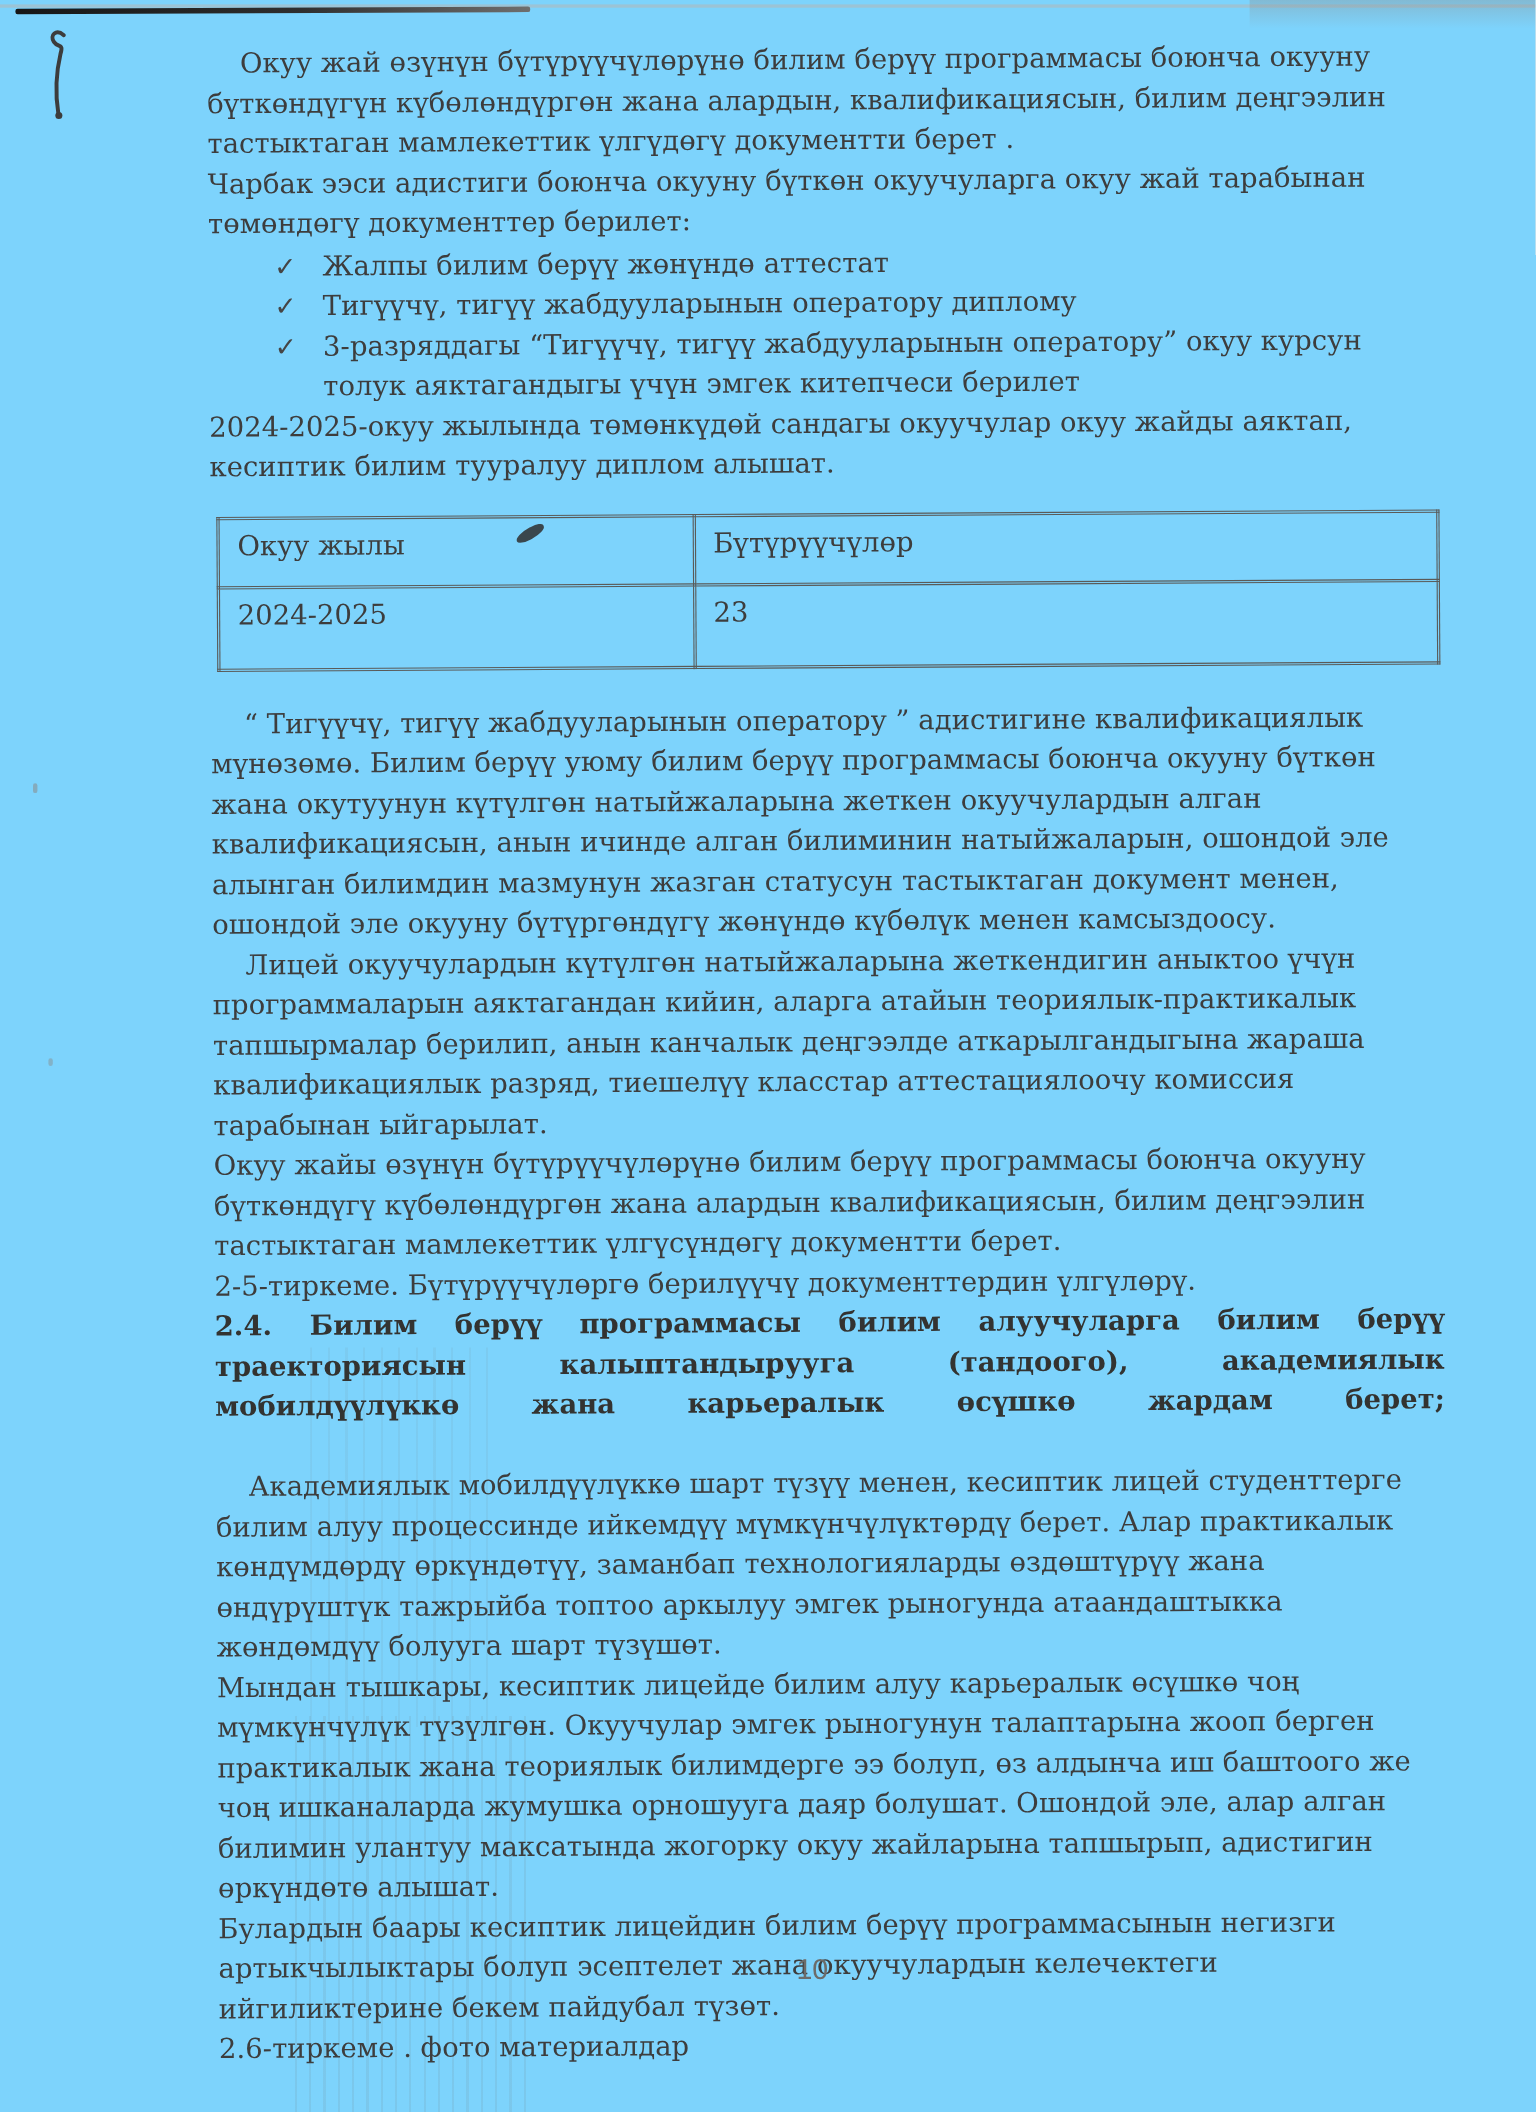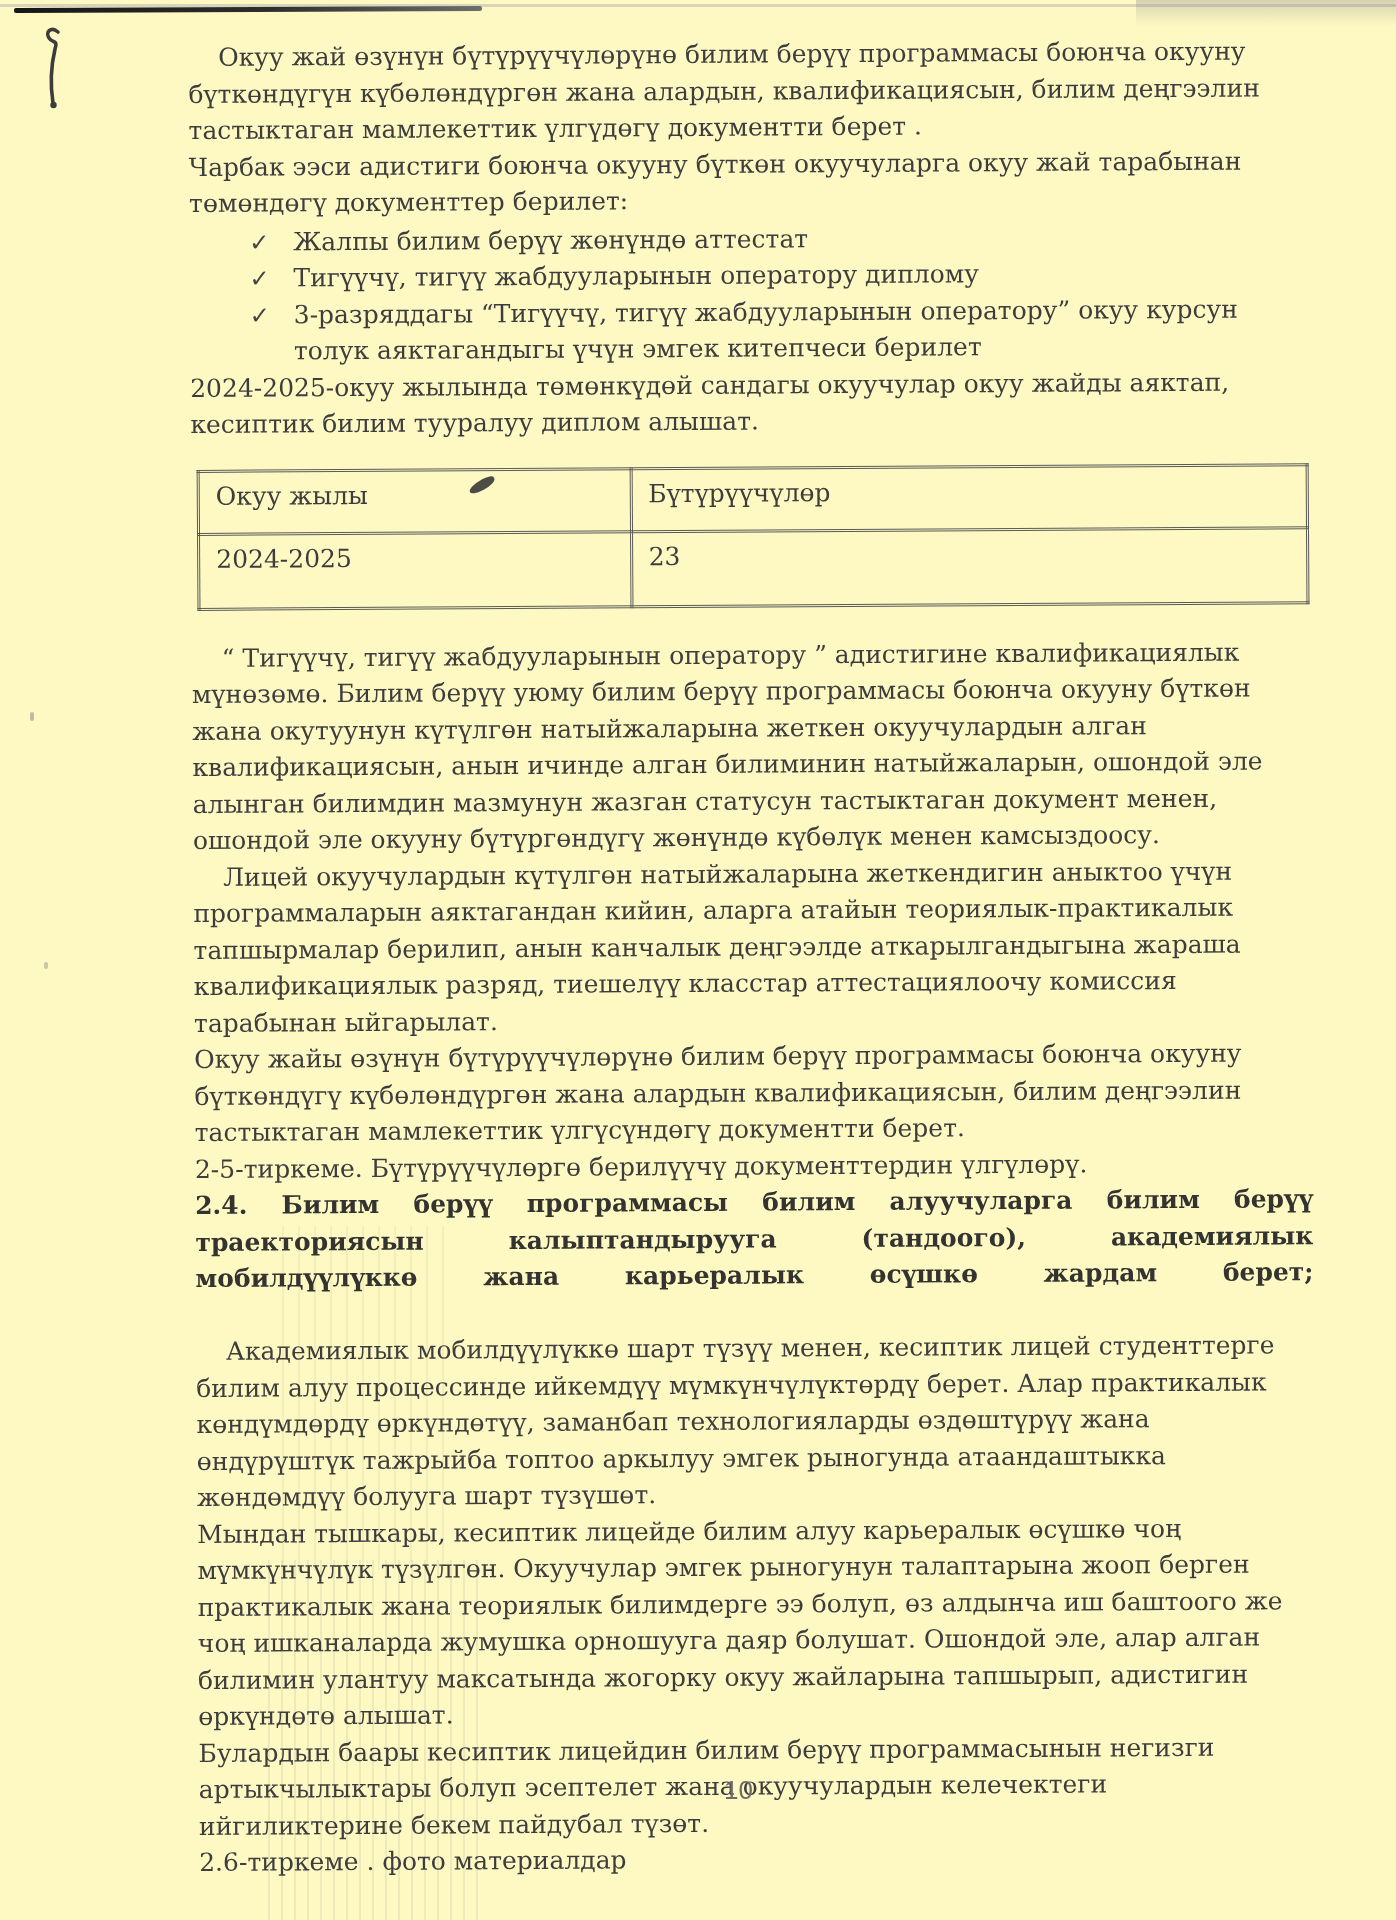--- a/index.html
+++ b/index.html
@@ -1,21 +1,21 @@
 <!DOCTYPE html>
 <html><head>
 <meta charset="utf-8">
 <style>
   html, body { margin: 0; padding: 0; background: #e8e8e6; }
   .page {
     position: relative;
     width: 1396px;
     height: 1920px;
     margin: 0 auto;
-    background: #fef9c3;
+    background: #7dd3fc;
     overflow: hidden;
     font-family: "DejaVu Serif", "Liberation Serif", serif;
     color: #3d3d3d;
   }
 
   
   .top-line-full {
     position: absolute; left: 0; top: 4px; width: 1396px; height: 3px;
     background: #b7b7b4; opacity: .55;
   }

